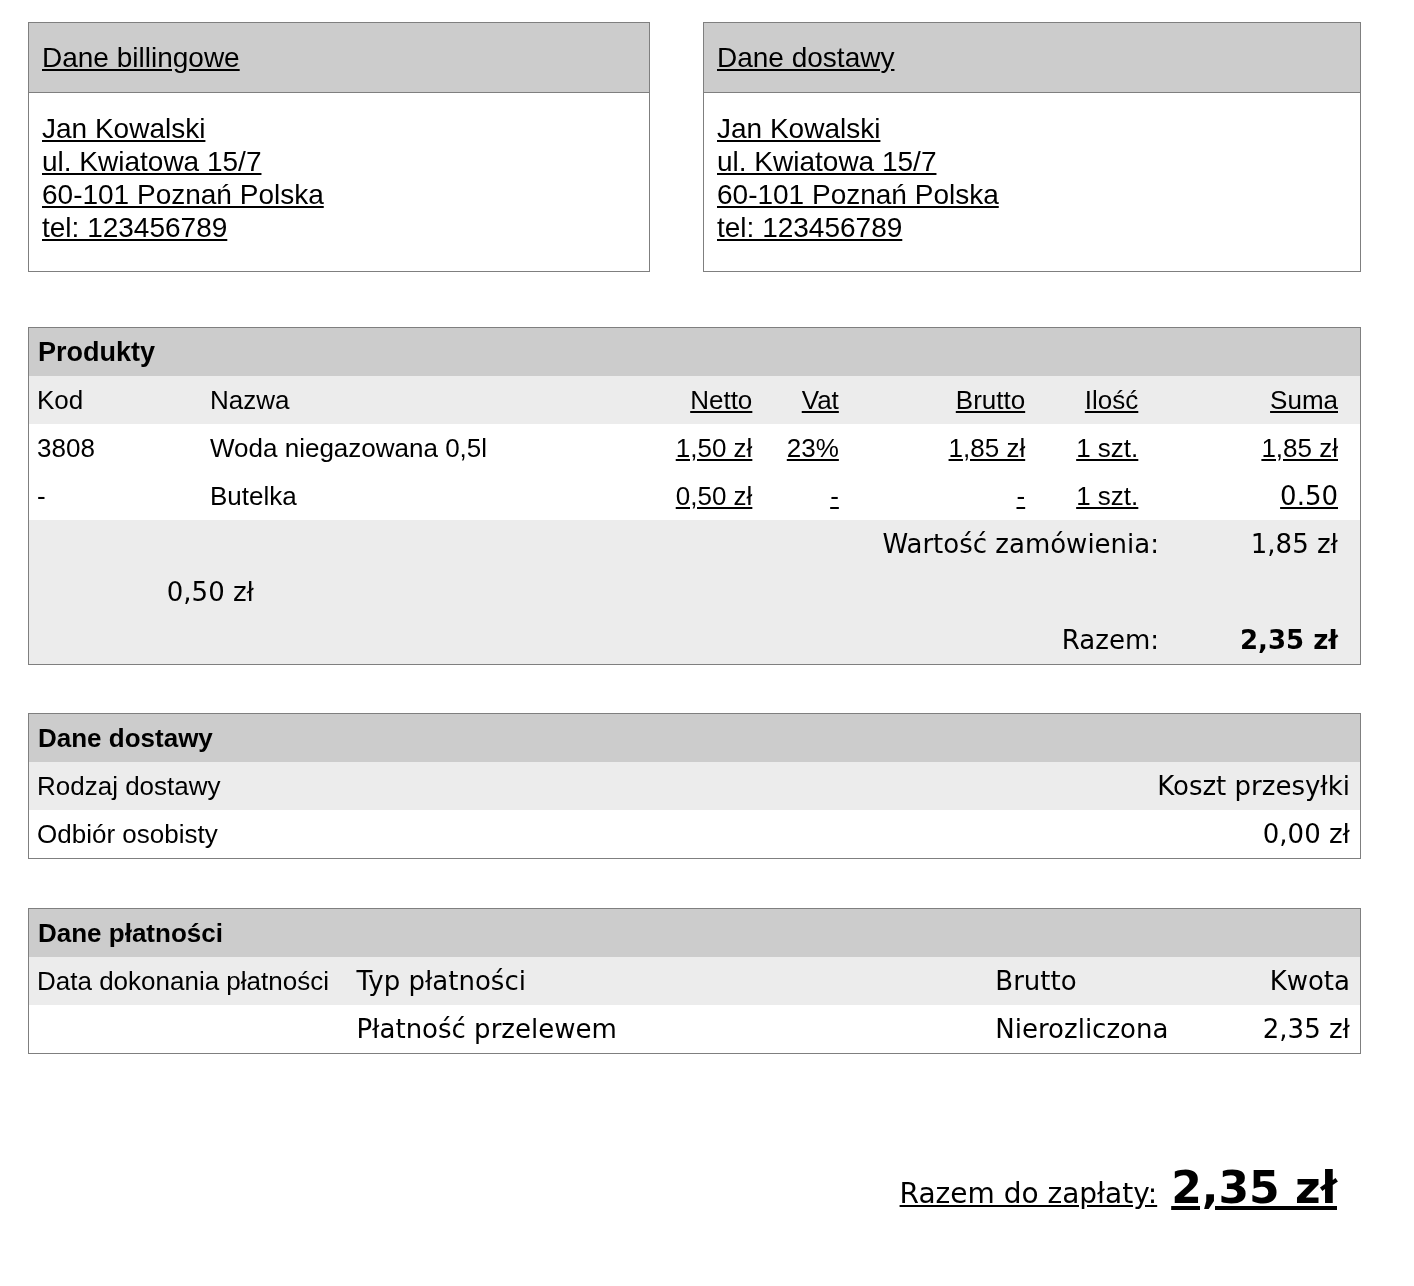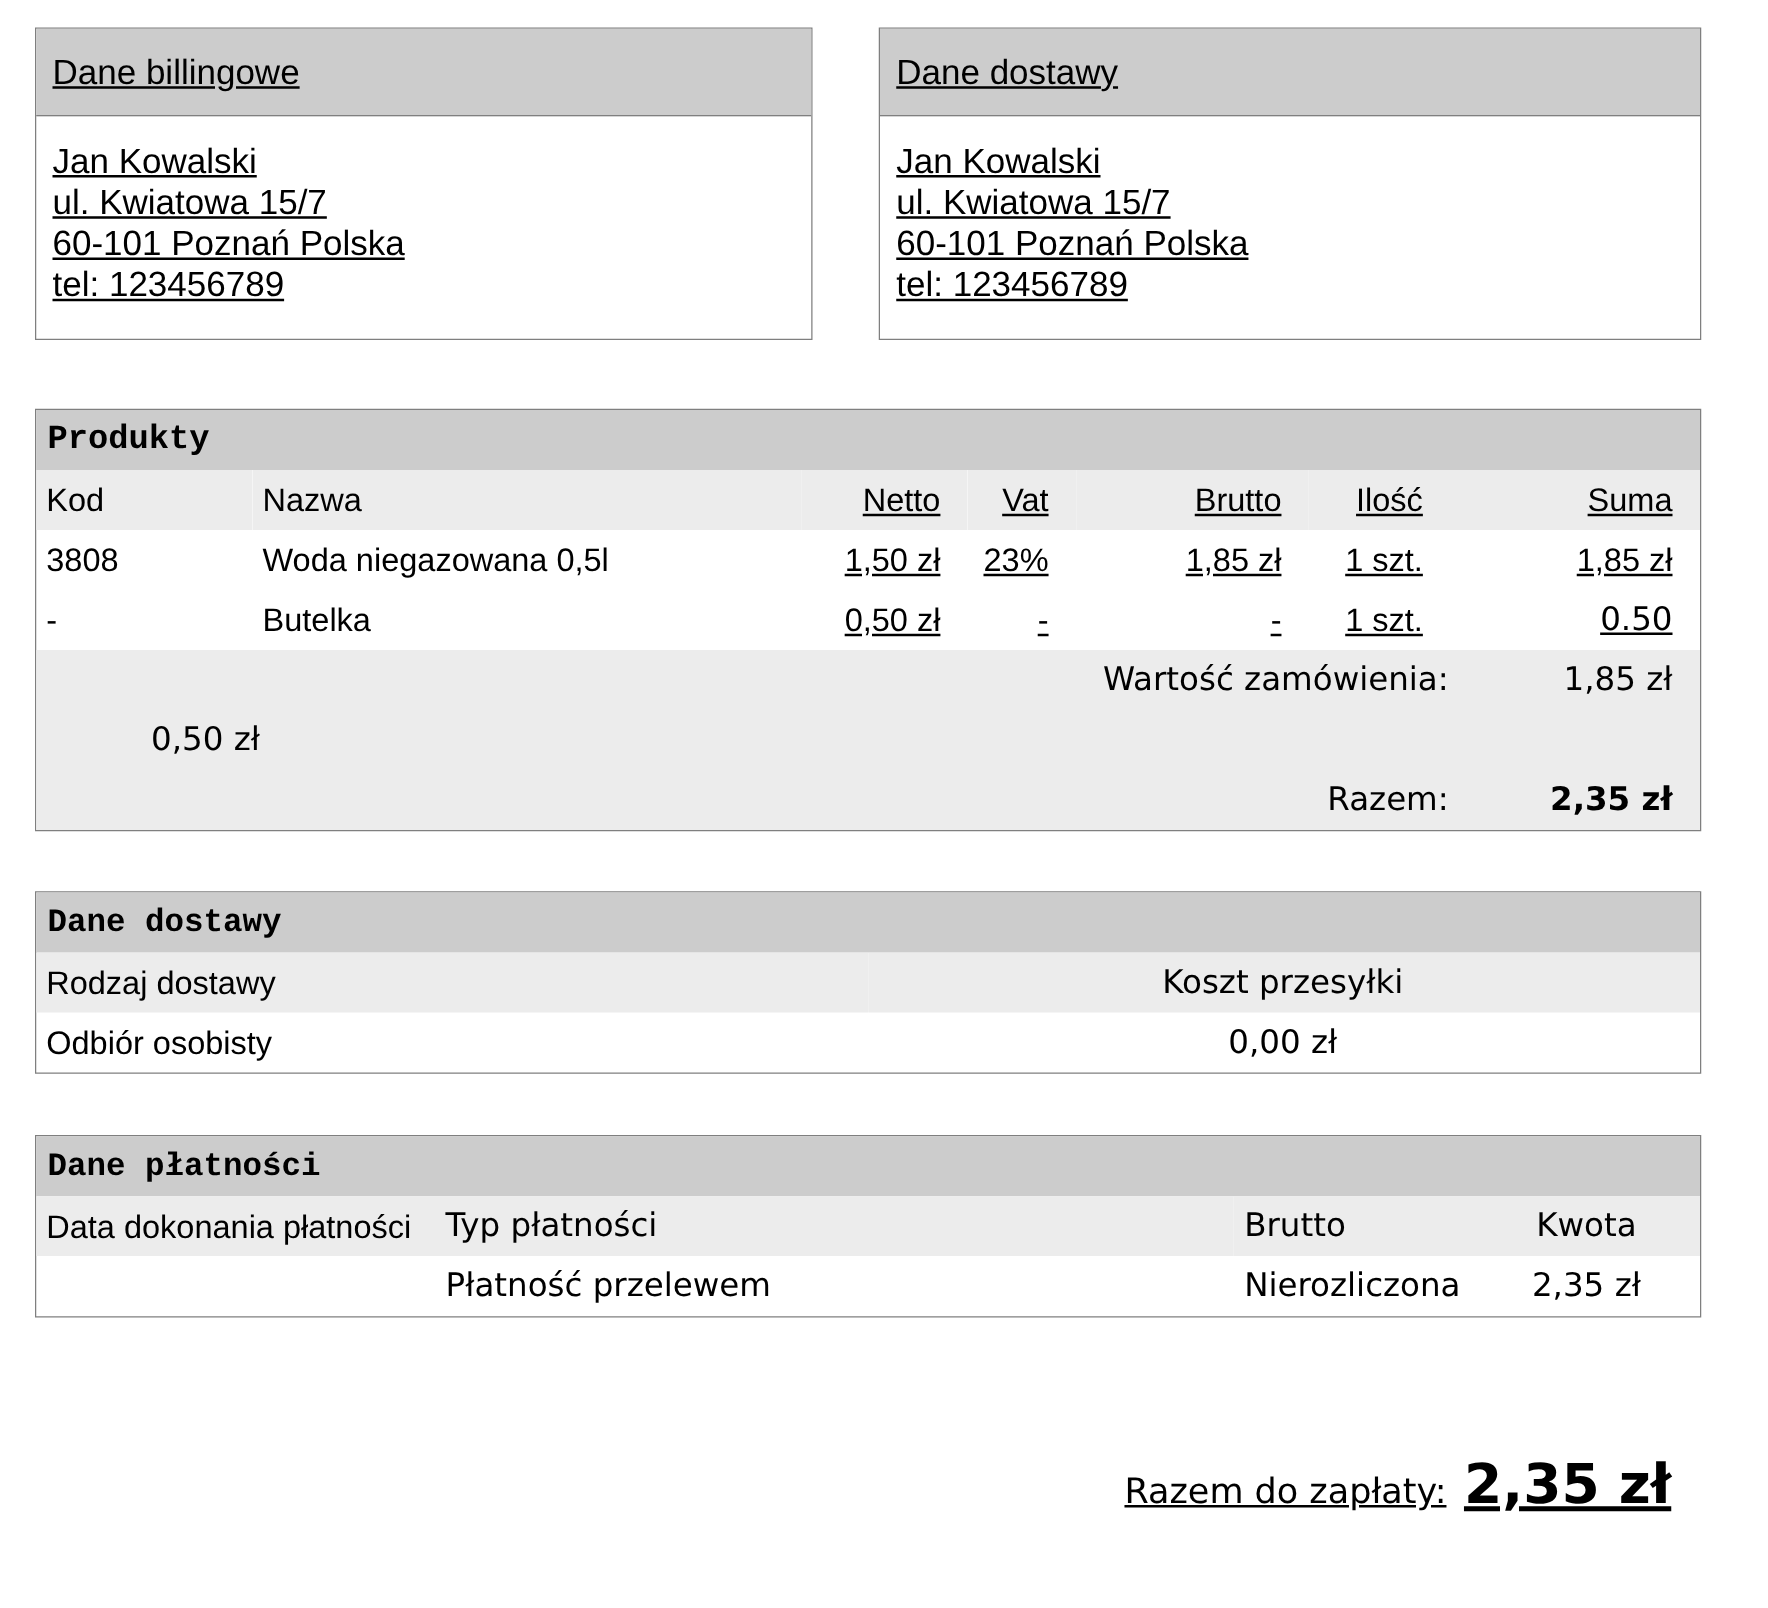--- a/index.html
+++ b/index.html
@@ -26,38 +26,38 @@
   .box-body { padding: 19px 13px 27px; font-size: 28px; line-height: 33px; }
 
   
   .section { border: 1px solid #7f7f7f; background: #ffffff; }
   .section-products { margin-top: 55px; }
   .section-delivery { margin-top: 48px; }
   .section-payment  { margin-top: 49px; }
   .section-title {
     height: 48px; background: #cccccc;
     display: flex; align-items: center; padding: 0 9px;
-    font-family: Liberation Mono, monospace; font-weight: bold; font-size: 26px;
+    font-family: Liberation Sans, sans-serif; font-weight: bold; font-size: 26px;
   }
   .section-title.big { font-size: 27px; }
 
   table { width: 100%; border-collapse: collapse; table-layout: fixed; }
   th, td {
     height: 48px; padding: 0 8px;
     font-weight: normal; font-size: 26px; text-align: left;
     white-space: nowrap; overflow: hidden; vertical-align: middle;
   }
   tr.shade { background: #ececec; }
   .num  { text-align: right; padding-right: 22px; text-decoration: underline; } 
-  .r10  { text-align: center; padding-right: 10px; } 
+  .r10  { text-align: right; padding-right: 10px; } 
   .wide { font-family: "DejaVu Sans", sans-serif; }
 
   
   .summary { background: #ececec; }
-  .summary-row { height: 48px; display: flex; align-items: center; }
+  .summary-row { height: 48px; display: flex; align-items: center; margin-left: 46px; }
   .summary-label {
     flex: 1; text-align: right;
     font-family: "DejaVu Sans", sans-serif; font-size: 26px;
   }
   .summary-value {
     width: 201px; padding-right: 22px; text-align: right;
     font-family: "DejaVu Sans", sans-serif; font-size: 26px;
   }
   .summary-row.total .summary-value { font-weight: bold; }
 

